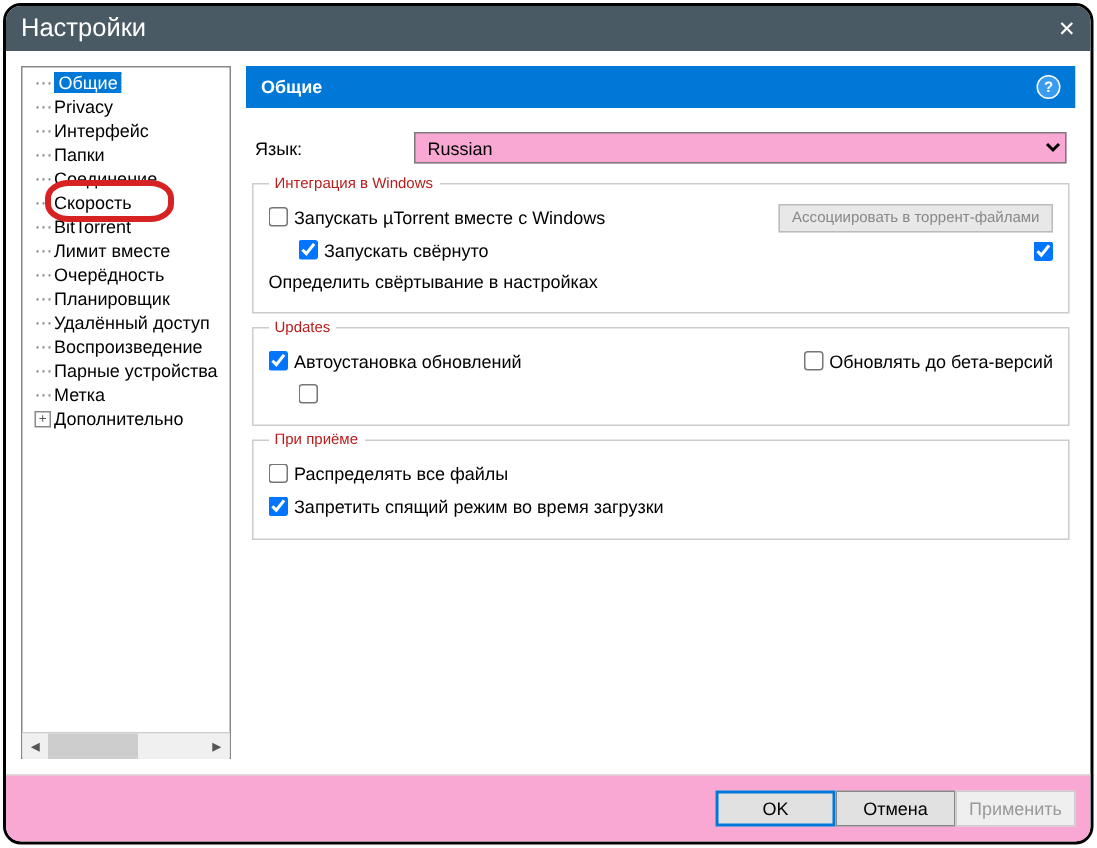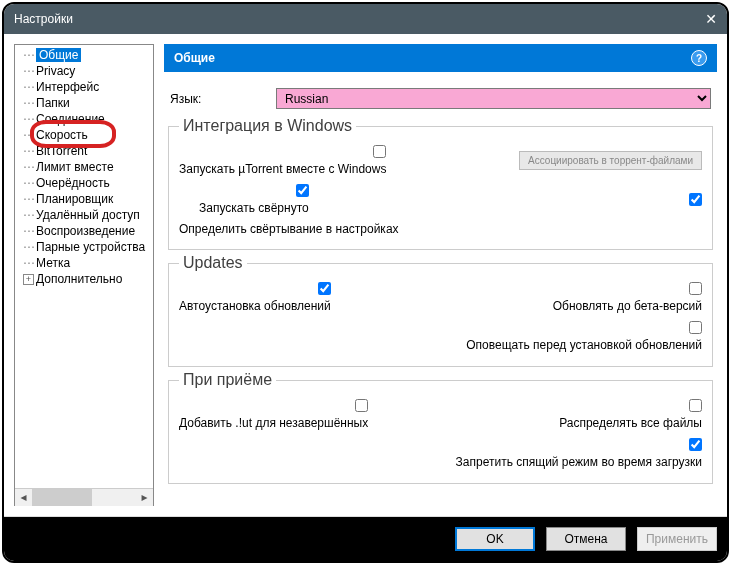--- a/index.html
+++ b/index.html
@@ -1,19 +1,19 @@
 <!DOCTYPE html>
 <html><head>
 <meta charset="utf-8">
 <style>
 * { box-sizing: border-box; margin: 0; padding: 0; font-family: 'Segoe UI', Tahoma, sans-serif; font-size: 12px; }
 body { background: #fff; width: 731px; height: 565px; position: relative; overflow: hidden; }
 .outer { border: 2px solid #000; border-radius: 12px; width: 727px; height: 561px; margin: 2px; overflow: hidden; display: flex; flex-direction: column; background: #fff; }
 .titlebar { background: #4a5a64; color: #fff; height: 30px; display: flex; align-items: center; padding: 0 10px; justify-content: space-between; }
-.titlebar .title { font-size: 12px; }
+.titlebar .title { font-size: 17px; }
 .closebtn { font-size: 14px; cursor: pointer; }
 .body { flex: 1; display: flex; padding: 10px; gap: 10px; overflow: hidden; }
 .sidebar-wrap { width: 140px; display: flex; flex-direction: column; border: 1px solid #888; background: #fff; position: relative; }
 .sidebar { flex: 1; overflow: hidden; padding: 2px 0; position: relative; }
 .tree-item { display: flex; align-items: center; padding: 1px 4px 1px 8px; cursor: pointer; white-space: nowrap; color: #000; }
 .tree-item .dots { color: #888; margin-right: 2px; letter-spacing: -1px; }
 .tree-item.selected .txt { background: #0078d7; color: #fff; padding: 0 3px; outline: 1px dotted #fff; }
 .tree-item .plus { display: inline-block; width: 11px; height: 11px; border: 1px solid #888; line-height: 9px; text-align: center; font-size: 9px; margin-right: 2px; color: #555; }
 .redcircle { position: absolute; border: 4px solid #d62222; border-radius: 16px / 12px; width: 86px; height: 28px; left: 30px; top: 120px; pointer-events: none; }
 .hscroll { height: 17px; border-top: 1px solid #ccc; display: flex; align-items: center; background: #f0f0f0; }
@@ -22,27 +22,27 @@
 .hscroll .thumb { position: absolute; left: 0; top: 0; width: 60px; height: 17px; background: #cdcdcd; }
 .main { flex: 1; display: flex; flex-direction: column; gap: 6px; overflow: hidden; }
 .header { background: #0078d7; color: #fff; height: 28px; display: flex; align-items: center; padding: 0 10px; justify-content: space-between; font-weight: bold; font-size: 13px; }
 .help { width: 16px; height: 16px; border-radius: 50%; background: #3a9cf0; color: #fff; display: flex; align-items: center; justify-content: center; font-size: 10px; font-weight: bold; border: 1px solid #fff; }
 .content { flex: 1; overflow-y: auto; padding: 2px; }
 .row { display: flex; align-items: center; margin: 8px 4px; gap: 6px; }
 .lbl { min-width: 100px; }
 select, input[type=text], input[type=password] { border: 1px solid #7a7a7a; padding: 2px 4px; font-size: 12px; background: #f9a8d4; height: 21px; }
 select { flex: 1; }
 fieldset { border: 1px solid #ccc; margin: 4px 2px; padding: 6px 10px 10px 10px; }
-legend { padding: 0 4px; color: #404040; font-size: 16px; }
-.chk { display: flex; align-items: flex-end; gap: 4px; margin: 4px 0; flex-direction: column; }
+legend { padding: 0 4px; color: #b91c1c; font-size: 10px; }
+.chk { display: flex; align-items: flex-start; gap: 4px; margin: 4px 0; }
 .chk input { width: 13px; height: 13px; }
 .two-col { display: flex; justify-content: space-between; align-items: center; flex-wrap: wrap; }
 .btn-disabled { background: #e8e8e8; border: 1px solid #bbb; color: #888; padding: 3px 8px; font-size: 10px; }
 .indent { margin-left: 20px; }
-.footer { border-top: 1px solid #ddd; padding: 10px; display: flex; justify-content: flex-end; gap: 11px; background: #000000; }
+.footer { border-top: 1px solid #ddd; padding: 10px; display: flex; justify-content: flex-end; gap: 0; background: #f9a8d4; }
 .btn { min-width: 80px; height: 24px; border: 1px solid #888; background: #e1e1e1; cursor: pointer; font-size: 12px; }
 .btn.primary { border: 2px solid #0078d7; background: #e1e1e1; }
 .btn:disabled { color: #999; background: #efefef; border-color: #ccc; }
 .plain-line { margin: 3px 0; font-size: 12px; }
 .antiboss-row { display: flex; align-items: center; gap: 6px; margin-top: 4px; }
 </style>
 </head>
 <body>
 
 <div class="outer">
@@ -165,32 +165,27 @@
                 <input type="checkbox" checked="" style="">
                 <span>Автоустановка обновлений</span>
               </label>
             <label class="chk">
                 <input type="checkbox" style="">
                 <span>Обновлять до бета-версий</span>
               </label>
           </div>
           <label class="chk indent">
               <input type="checkbox" style="">
-              <span>Оповещать перед установкой обновлений</span>
             </label>
         </fieldset>
 
 
         <fieldset>
           <legend>При приёме</legend>
           <div class="two-col">
-            <label class="chk">
-                <input type="checkbox" style="">
-                <span>Добавить .!ut для незавершённых</span>
-              </label>
             <label class="chk">
                 <input type="checkbox" style="">
                 <span>Распределять все файлы</span>
               </label>
           </div>
           <label class="chk">
               <input type="checkbox" checked="" style="">
               <span>Запретить спящий режим во время загрузки</span>
             </label>
         </fieldset>

